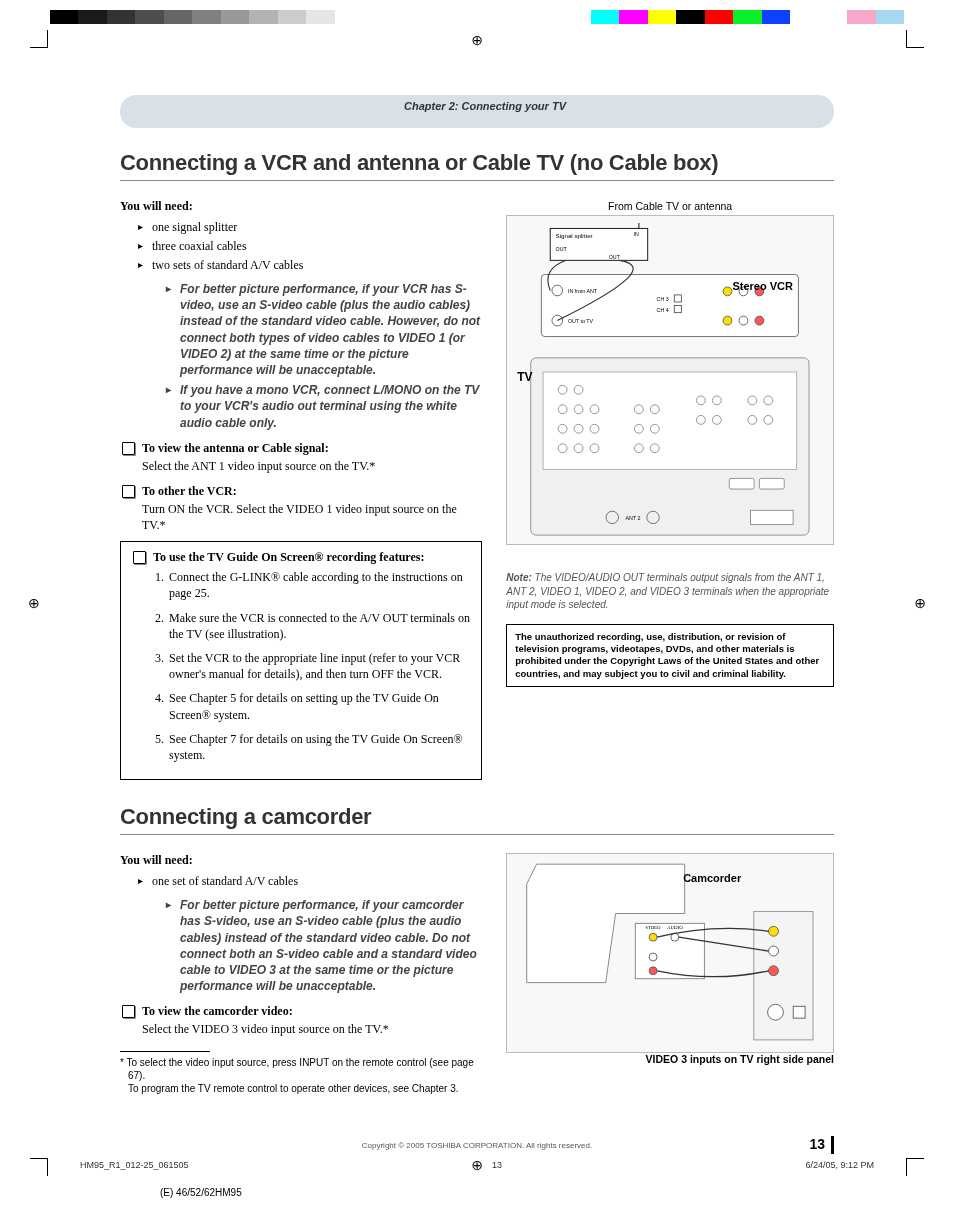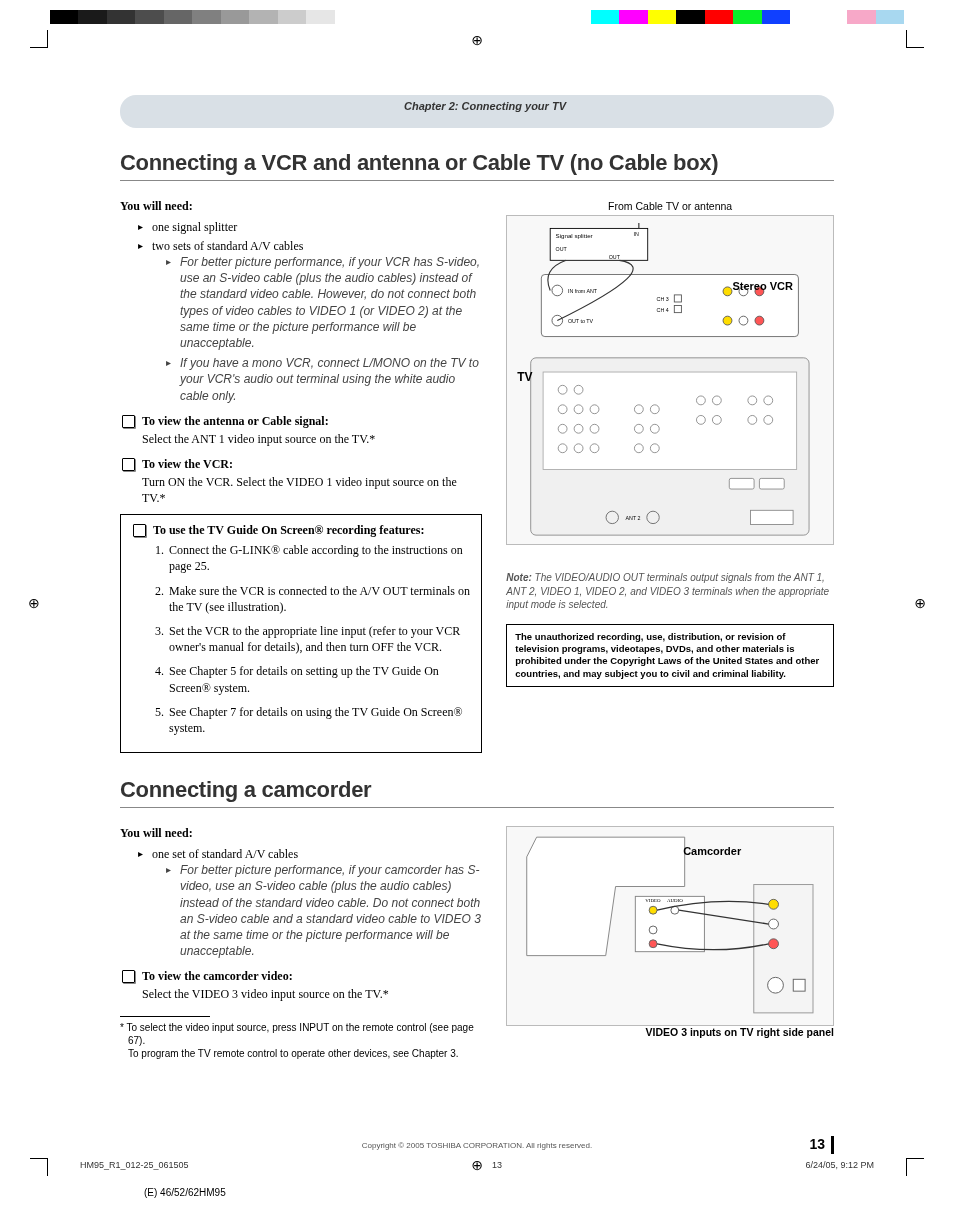--- a/index.html
+++ b/index.html
@@ -46,21 +46,21 @@
     margin-bottom: 18px;
     letter-spacing: -0.3px;
   }
   .cols { display: flex; gap: 24px; }
   .left { flex: 1.05; }
   .right { flex: 0.95; }
   .needs { font-family: Georgia, serif; font-weight: bold; font-size: 12px; margin-bottom: 6px; }
   ul.tri { list-style: none; padding-left: 18px; margin-bottom: 6px; }
   ul.tri li { position: relative; padding-left: 14px; margin-bottom: 4px; font-size: 12px; }
   ul.tri li::before { content: "▸"; position: absolute; left: 0; font-size: 10px; top: 1px; }
-  .sub-bullets { list-style: none; padding-left: 14px; margin-top: 0; }
+  .sub-bullets { list-style: none; padding-left: 14px; margin-top: 8px; font-weight: bold; }
   .sub-bullets li { font-family: Arial, Helvetica, sans-serif; font-style: italic; font-size: 10px; color: #444; line-height: 1.35; margin-bottom: 6px; position: relative; }
   .sub-bullets li::before { content: "•"; position: absolute; left: -10px; font-style: normal; }
   .check-head { font-weight: bold; font-size: 12px; margin-top: 10px; margin-bottom: 2px; padding-left: 22px; position: relative; }
   .check-head::before { content: ""; position: absolute; left: 2px; top: 1px; width: 11px; height: 11px; border: 1px solid #000; border-radius: 1px; box-shadow: 1px 1px 0 #888; }
   .para { padding-left: 22px; font-size: 12px; line-height: 1.35; margin-bottom: 6px; }
   .boxed { border: 1px solid #000; padding: 8px 10px 8px 10px; margin-top: 8px; }
   .boxed .check-head { margin-top: 0; }
   ol.steps { list-style: decimal; padding-left: 36px; margin-top: 4px; }
   ol.steps li { font-size: 12px; line-height: 1.35; margin-bottom: 8px; padding-left: 2px; }
   .diagram { border: 1px solid #bbb; background: #f8f8f8; height: 330px; position: relative; font-family: Arial, Helvetica, sans-serif; font-size: 8px; display:flex; align-items:center; justify-content:center; color:#999; }
@@ -73,21 +73,21 @@
   .sect2 { margin-top: 24px; }
   .footnote-rule { border-top: 1px solid #000; width: 90px; margin-top: 14px; margin-bottom: 4px; }
   .footnote { font-family: Liberation Sans, sans-serif; font-size: 10px; line-height: 1.3; padding-left: 8px; text-indent: -8px; }
   .diagram2 { border: 1px solid #bbb; background: #f8f8f8; height: 200px; position: relative; display:flex; align-items:flex-end; justify-content:center; color:#999; font-size:8px; }
   .cam-lbl { position: absolute; top: 18px; left: 54%; font-family: Arial, sans-serif; font-weight: bold; font-size: 11px; color:#000; }
   .v3-cap { font-family: Arial, sans-serif; font-weight: bold; font-size: 10.5px; text-align: right; margin-top: 0; }
   .copyright { position: absolute; bottom: -44px; left: 0; right: 0; text-align: center; font-family: Arial, sans-serif; font-size: 8px; color: #555; }
   .pgnum { position: absolute; bottom: -48px; right: 0; font-family: Arial, sans-serif; font-weight: bold; font-size: 14px; }
   .pgnum-bar { display:inline-block; width:3px; height:18px; background:#000; margin-left:6px; vertical-align:middle; }
   .slug { position: absolute; bottom: 36px; left: 80px; right: 80px; display: flex; justify-content: space-between; font-family: Arial, sans-serif; font-size: 9px; color: #333; }
-  .model { position: absolute; bottom: 8px; left: 144px; font-family: Arial, sans-serif; font-size: 10px; }
+  .model { position: absolute; bottom: 8px; left: 160px; font-family: Arial, sans-serif; font-size: 10px; }
 </style>
 </head>
 <body>
 
 <div class="color-bar">
   <div class="sw" style="background:#000"></div>
     <div class="sw" style="background:#1a1a1a"></div>
   <div class="sw" style="background:#333"></div>
     <div class="sw" style="background:#4d4d4d"></div>
   <div class="sw" style="background:#666"></div>
@@ -125,33 +125,34 @@
     <span>Chapter 2: Connecting your TV</span>
   </div>
 
   <h1>Connecting a VCR and antenna or Cable TV (no Cable box)</h1>
 
   <div class="cols">
     <div class="left">
       <div class="needs">You will need:</div>
       <ul class="tri">
         <li>one signal splitter</li>
+        <li>three coaxial cables</li>
         <li>
           <span>two sets of standard A/V cables</span>
           <ul class="sub-bullets">
             <li>For better picture performance, if your VCR has S-video, use an S-video cable (plus the audio cables) instead of the standard video cable. However, do not connect both types of video cables to VIDEO 1 (or VIDEO 2) at the same time or the picture performance will be unacceptable.</li>
             <li>If you have a mono VCR, connect L/MONO on the TV to your VCR's audio out terminal using the white audio cable only.</li>
           </ul>
         </li>
       </ul>
 
       <div class="check-head">To view the antenna or Cable signal:</div>
       <div class="para">Select the ANT 1 video input source on the TV.*</div>
 
-      <div class="check-head">To view the VCR:</div>
+      <div class="check-head">To other the VCR:</div>
       <div class="para">Turn ON the VCR. Select the VIDEO 1 video input source on the TV.*</div>
 
       <div class="boxed">
         <div class="check-head">To use the TV Guide On Screen® recording features:</div>
         <ol class="steps">
           <li>Connect the G-LINK® cable according to the instructions on page 25.</li>
           <li>Make sure the VCR is connected to the A/V OUT terminals on the TV (see illustration).</li>
           <li>Set the VCR to the appropriate line input (refer to your VCR owner's manual for details), and then turn OFF the VCR.</li>
           <li>See Chapter 5 for details on setting up the TV Guide On Screen® system.</li>
           <li>See Chapter 7 for details on using the TV Guide On Screen® system.</li>

